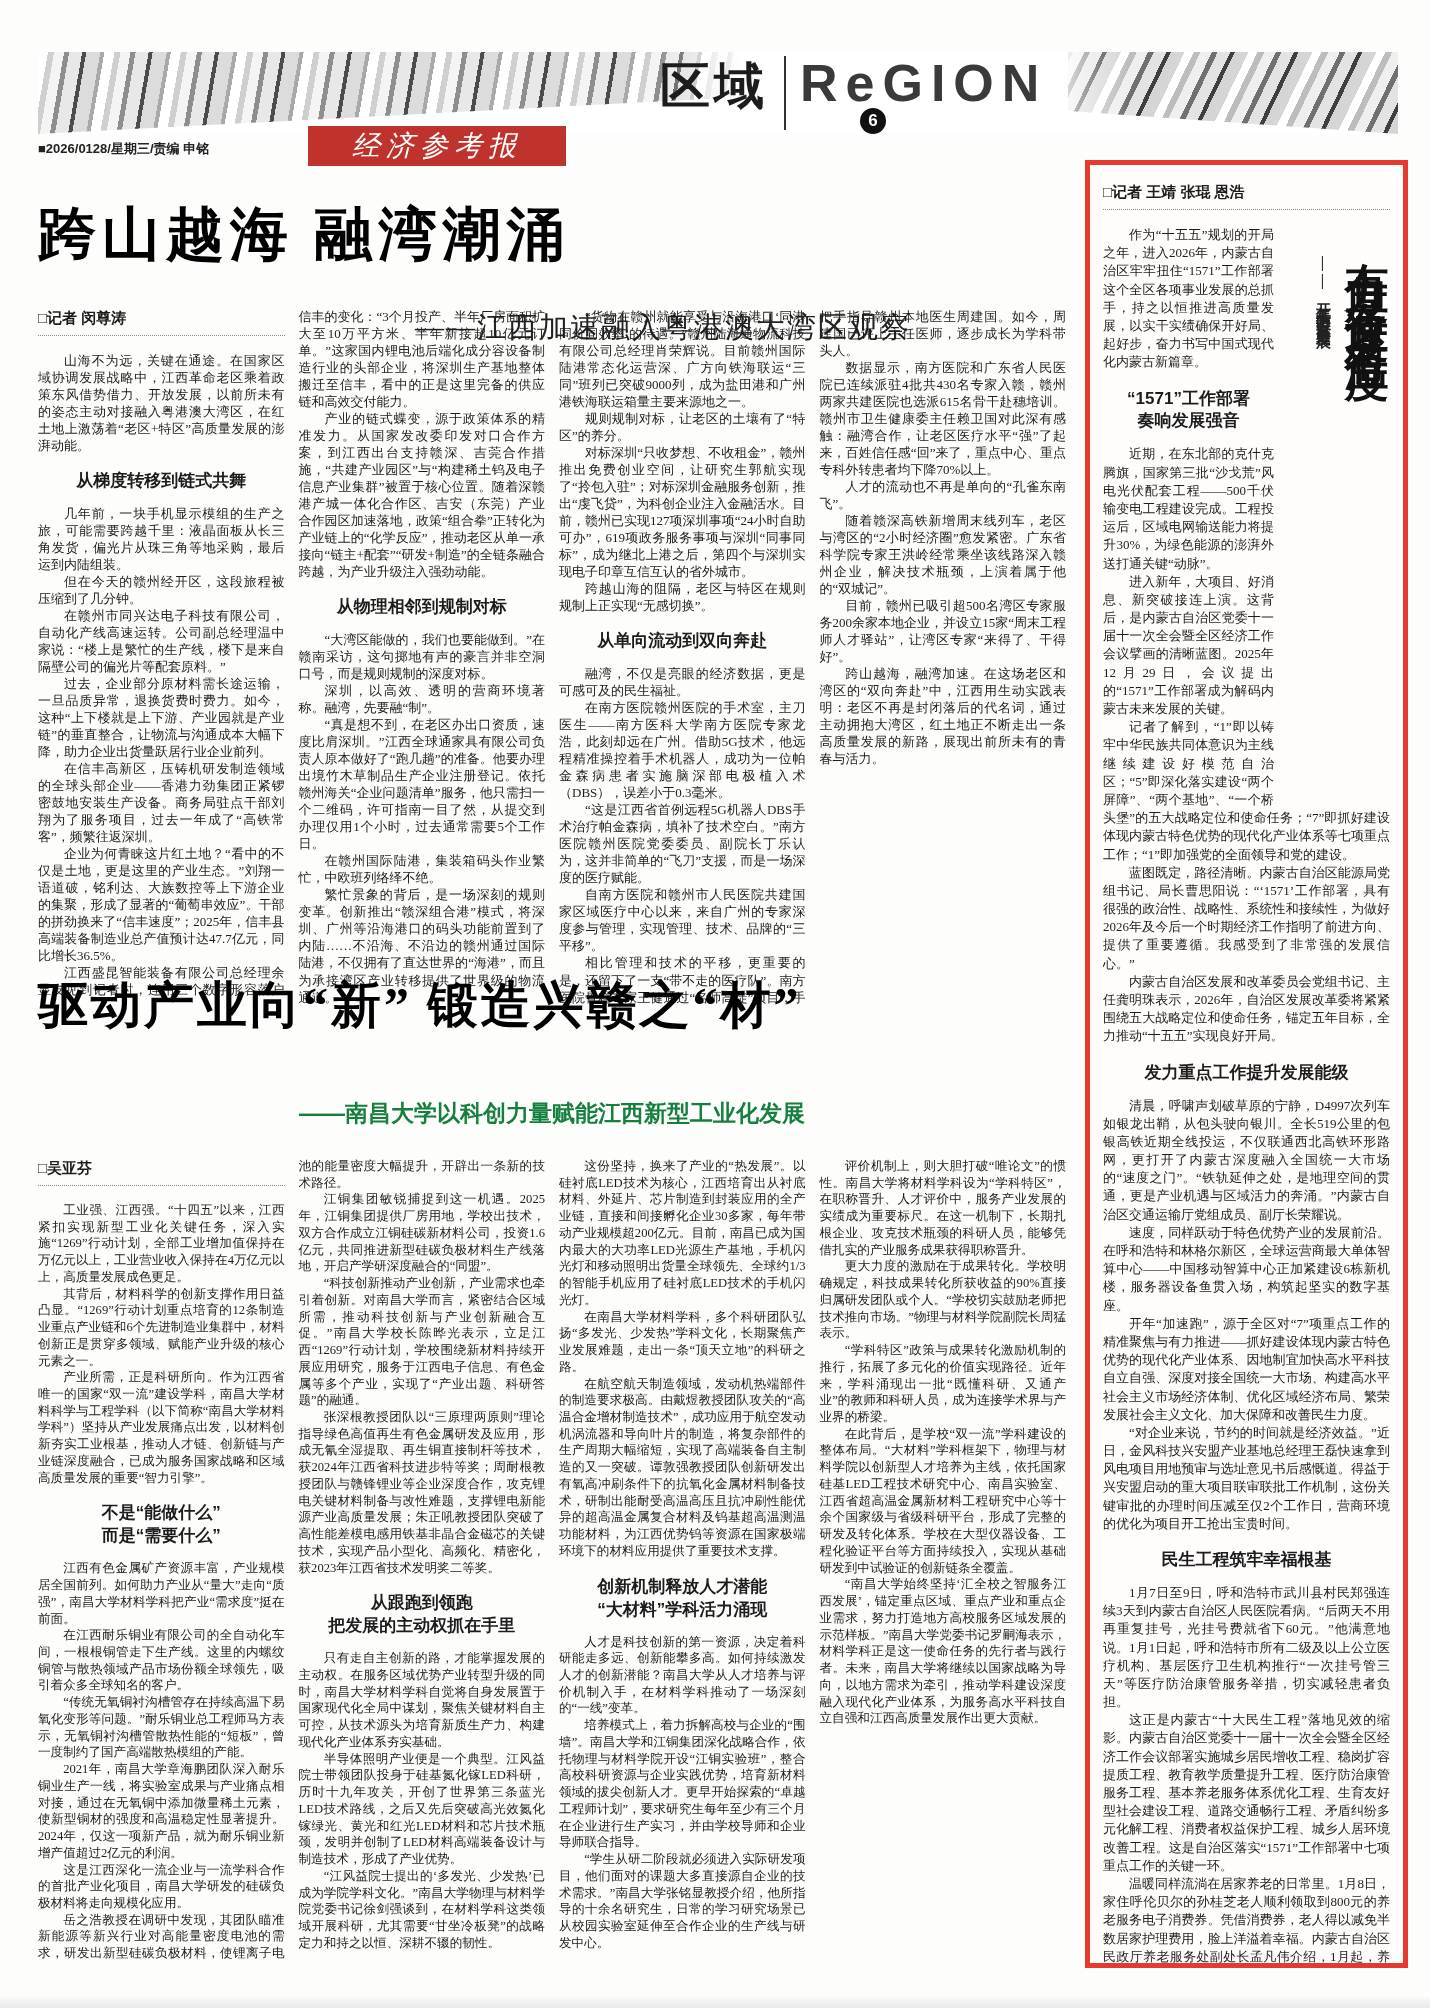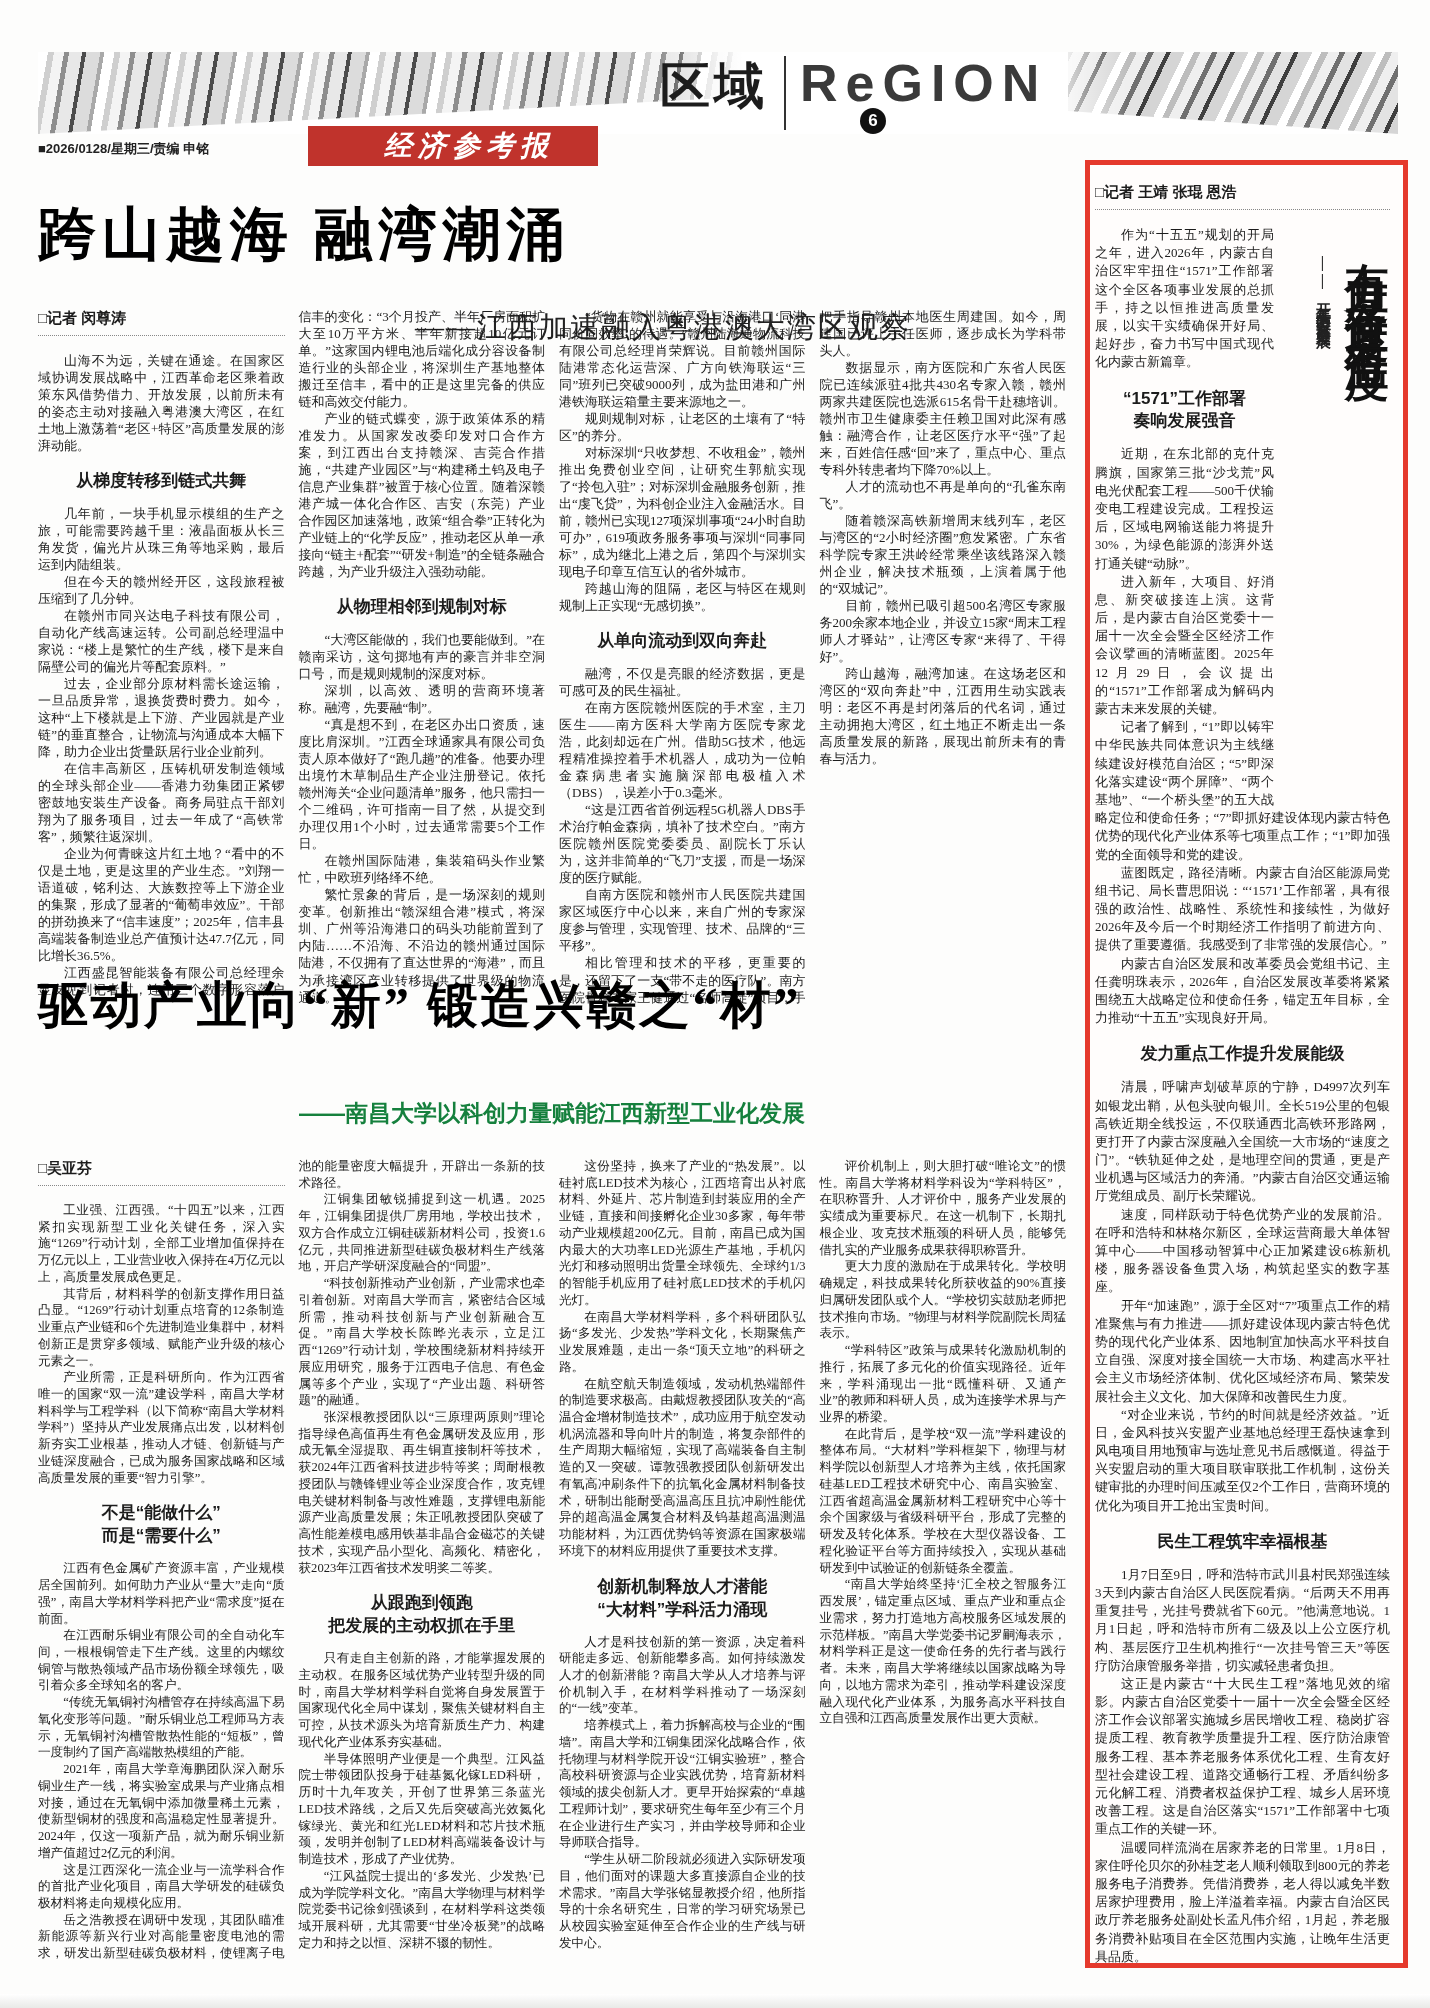--- a/index.html
+++ b/index.html
@@ -27,21 +27,21 @@
   .banner-fade{position:absolute;left:620px;top:0;width:470px;height:82px;
     background:linear-gradient(90deg,rgba(255,255,255,0),#ffffff 18%,#ffffff 82%,rgba(255,255,255,0));}
   .section-head{position:absolute;left:660px;top:56px;width:420px;height:90px;display:flex;align-items:flex-start;}
   .section-cn{font-family:"Liberation Sans","DejaVu Sans",sans-serif;font-size:50px;font-weight:bold;letter-spacing:4px;line-height:60px;}
   .section-div{width:2px;height:74px;background:#333;margin:0 14px 0 16px;}
   .section-en{font-family:"Liberation Sans","DejaVu Sans",sans-serif;font-size:52px;font-weight:700;letter-spacing:8px;color:#3a3a3a;line-height:54px;}
   .page-badge{position:absolute;left:860px;top:108px;width:26px;height:26px;border-radius:50%;background:#111;color:#fff;
     font-family:"Liberation Sans",sans-serif;font-size:17px;font-weight:bold;text-align:center;line-height:26px;}
   .dateline{position:absolute;left:38px;top:140px;font-family:Liberation Sans, sans-serif;font-size:13px;font-weight:bold;color:#222;}
   .masthead{position:absolute;left:308px;top:126px;width:258px;height:40px;background:#c0332c;color:#fff;
-    display:flex;align-items:center;justify-content:center;font-size:28px;font-weight:bold;font-style:italic;letter-spacing:6px;padding-left:32px;}
+    display:flex;align-items:center;justify-content:center;font-size:28px;font-weight:normal;font-style:italic;letter-spacing:6px;}
 
   
   .headline{position:absolute;font-weight:bold;color:#000000;}
   .subtitle{position:absolute;text-align:center;color:#222;}
   .cols{position:absolute;column-gap:14px;column-fill:auto;overflow:hidden;text-align:justify;}
   .cols p{margin:0;text-indent:2em;}
   .cols h3, .boxcols h3{
     font-family:"Liberation Sans","DejaVu Sans",sans-serif;font-size:17px;font-weight:bold;
     text-align:center;text-indent:0;margin:16px 0 12px 0;white-space:pre-line;break-inside:avoid;line-height:1.35;
   }
@@ -49,21 +49,21 @@
     font-family:"Liberation Sans","DejaVu Sans",sans-serif;font-size:15px;font-weight:bold;
     text-indent:0 !important;border-bottom:1px dotted #888;padding-bottom:7px;margin:0 0 16px 0;break-inside:avoid;
   }
   
   .a1-cols{left:38px;top:308px;width:1028px;height:700px;column-count:4;font-size:13px;line-height:1.31;}
   
   .a2-cols{left:38px;top:1158px;width:1028px;height:808px;column-count:4;font-size:12.6px;line-height:1.33;}
   
   .redbox{
     position:absolute;left:1085px;top:160px;width:323px;height:1808px;box-sizing:border-box;
-    border:5px solid #e53a2d;background:#fffdfc;padding:16px 13px 10px 5px;overflow:hidden;
+    border:5px solid #e53a2d;background:#fffdfc;padding:16px 13px 10px 13px;overflow:hidden;
   }
   .boxcols{font-size:13px;line-height:1.40;text-align:justify;}
   .boxcols p{margin:0;text-indent:2em;}
   .vblock{float:right;width:106px;height:570px;writing-mode:vertical-rl;margin:2px 0 8px 10px;}
   .vt-main{font-size:44px;font-weight:bold;letter-spacing:7px;line-height:1.1;margin-left:8px;color:#111;}
   .vt-sub{font-size:15px;letter-spacing:3px;padding-top:28px;color:#222;font-weight:bold;}
   .bottom-edge{position:absolute;left:0;bottom:0;width:1430px;height:14px;background:linear-gradient(#fff,#e9e9e7);}
 </style>
 </head>
 <body>

